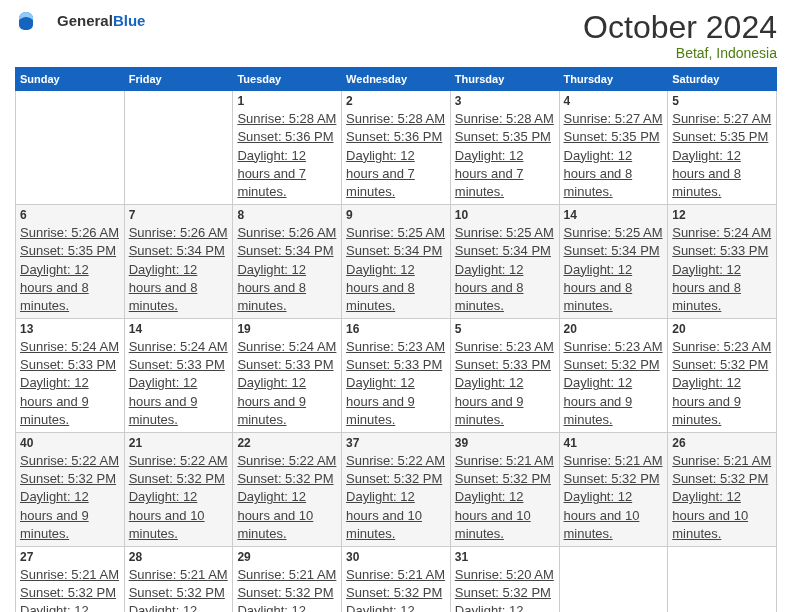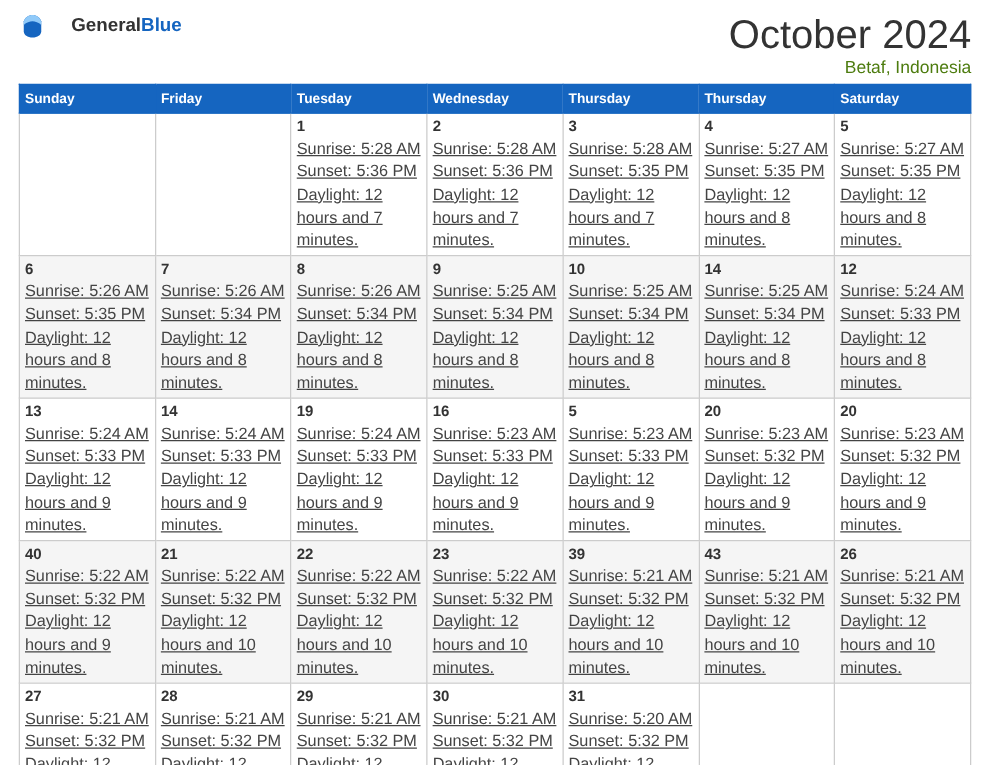--- a/index.html
+++ b/index.html
@@ -252,33 +252,33 @@
 Sunset: 5:32 PM
 Daylight: 12 hours and 10 minutes.</div>
           </td>
           <td>
             <span class="day-number">22</span>
             <div class="day-info" style="white-space: pre-line;">Sunrise: 5:22 AM
 Sunset: 5:32 PM
 Daylight: 12 hours and 10 minutes.</div>
           </td>
           <td>
-            <span class="day-number">23</span>
+            <span class="day-number">37</span>
             <div class="day-info" style="white-space: pre-line;">Sunrise: 5:22 AM
 Sunset: 5:32 PM
 Daylight: 12 hours and 10 minutes.</div>
           </td>
           <td>
             <span class="day-number">39</span>
             <div class="day-info" style="white-space: pre-line;">Sunrise: 5:21 AM
 Sunset: 5:32 PM
 Daylight: 12 hours and 10 minutes.</div>
           </td>
           <td>
-            <span class="day-number">43</span>
+            <span class="day-number">41</span>
             <div class="day-info" style="white-space: pre-line;">Sunrise: 5:21 AM
 Sunset: 5:32 PM
 Daylight: 12 hours and 10 minutes.</div>
           </td>
           <td>
             <span class="day-number">26</span>
             <div class="day-info" style="white-space: pre-line;">Sunrise: 5:21 AM
 Sunset: 5:32 PM
 Daylight: 12 hours and 10 minutes.</div>
           </td>

